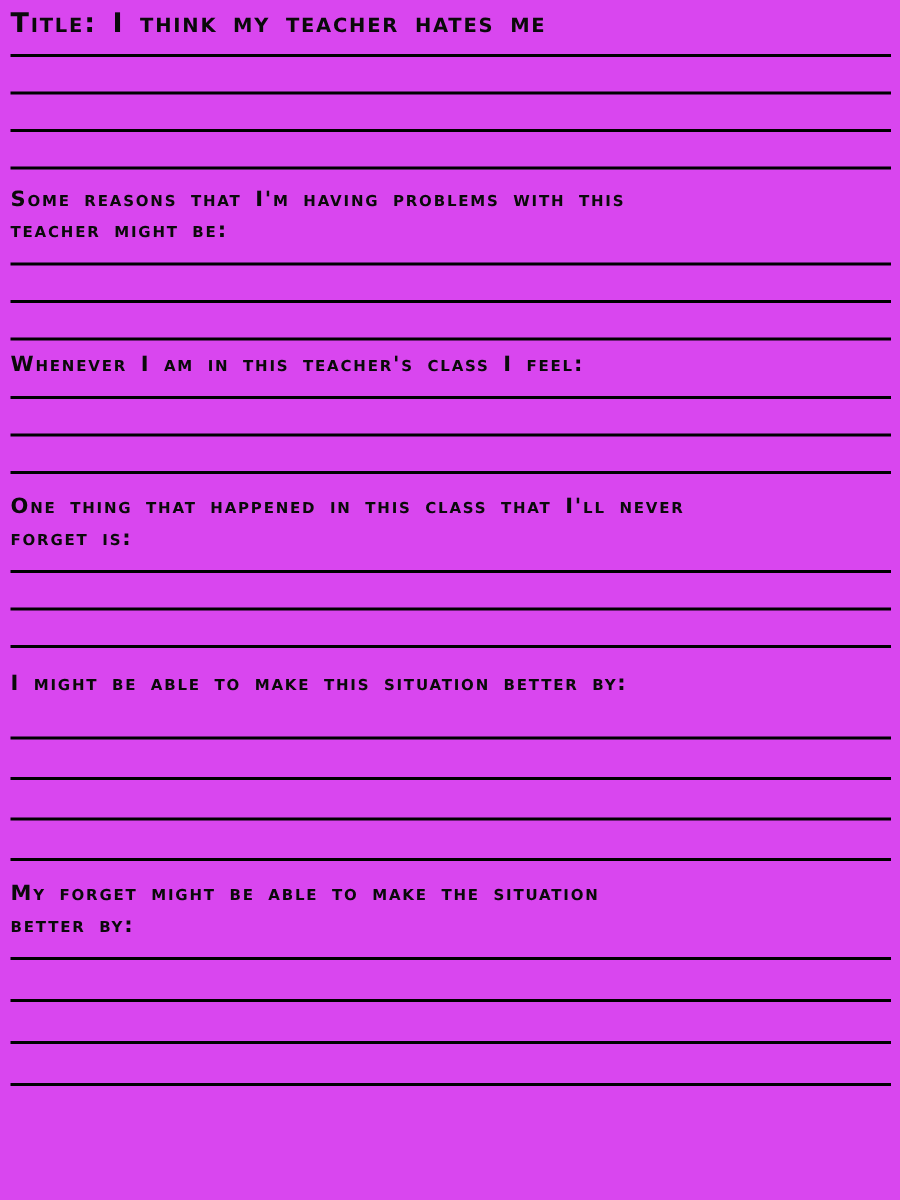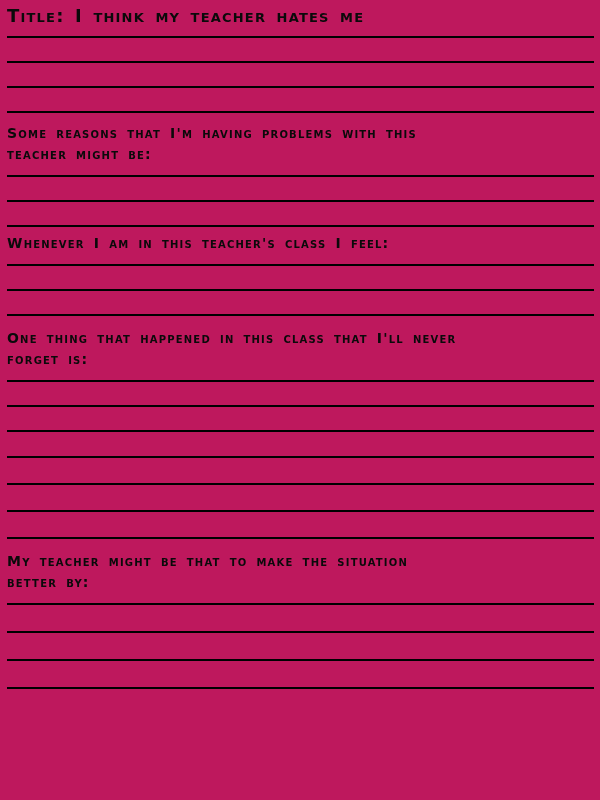--- a/index.html
+++ b/index.html
@@ -1,21 +1,21 @@
 <!DOCTYPE html>
 <html><head>
 <meta charset="utf-8">
 <style>
   html, body { margin: 0; padding: 0; background: #ffffff; }
   .page {
     width: 600px;
     height: 800px;
     box-sizing: border-box;
     padding: 6px 6px 0 7px;
-    background: #be185d;
+    background: #d946ef;
     color: #0a0a0a;
     font-family: "DejaVu Sans", sans-serif;
     font-variant-caps: small-caps;
     font-weight: 700;
     letter-spacing: 1.2px;
     word-spacing: 3px;
     overflow: hidden;
   }
   .title {
     font-size: 18px;
@@ -84,30 +84,31 @@
     <p class="prompt p-memory">One thing that happened in this class that I'll never
 forget is:</p>
     <div class="rules">
         <div class="rule rule-first"></div>
         <div class="rule"></div>
         <div class="rule"></div>
       </div>
   </section>
 
   <section>
+    <p class="prompt p-student">I might be able to make this situation better by:</p>
     <div class="rules rules-student">
         <div class="rule rule-first"></div>
         <div class="rule"></div>
         <div class="rule"></div>
         <div class="rule"></div>
       </div>
   </section>
 
   <section>
-    <p class="prompt p-teacher">My teacher might be that to make the situation
+    <p class="prompt p-teacher">My forget might be able to make the situation
 better by:</p>
     <div class="rules rules-teacher">
         <div class="rule rule-first"></div>
         <div class="rule"></div>
         <div class="rule"></div>
         <div class="rule"></div>
       </div>
   </section>
 
 </div>

